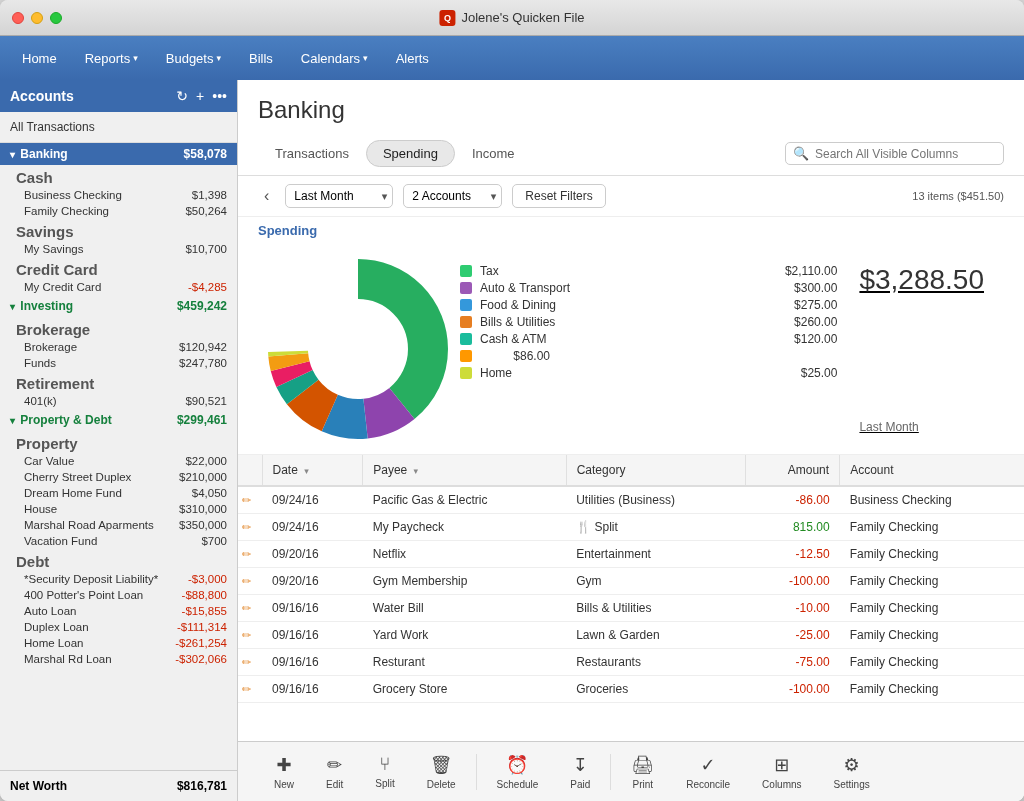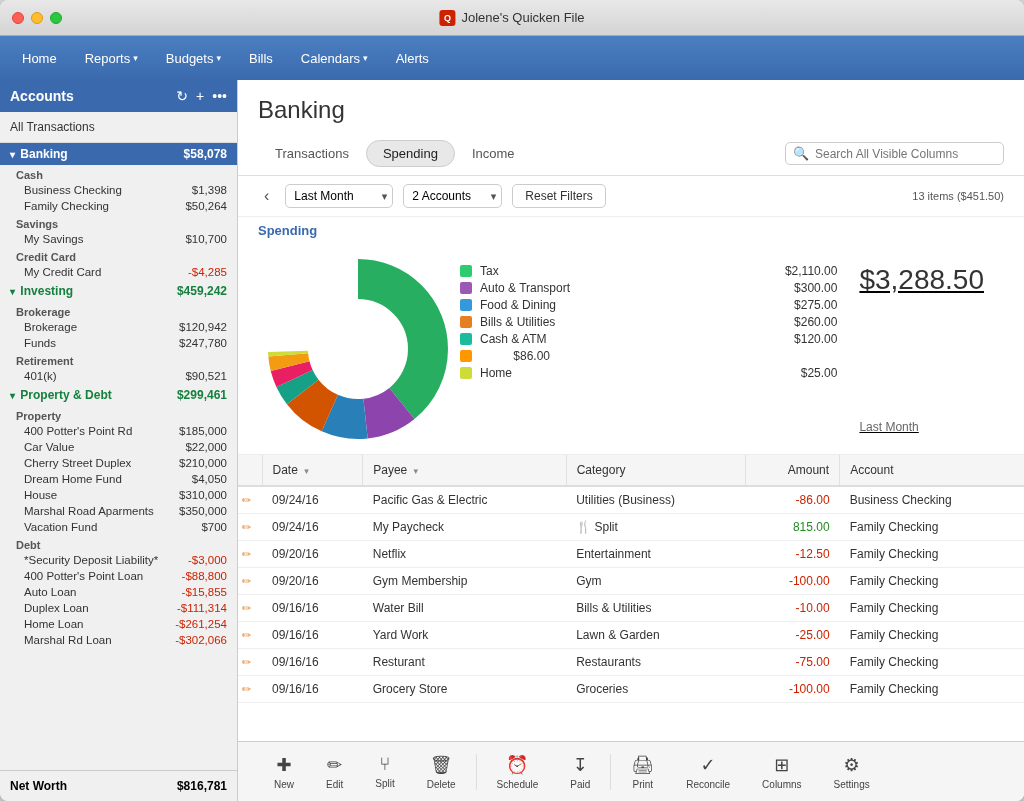--- a/index.html
+++ b/index.html
@@ -28,21 +28,21 @@
     
     .sidebar { width: 238px; background: #f0f0f0; border-right: 1px solid #ccc; display: flex; flex-direction: column; overflow-y: auto; }
     .sidebar-header { background: #3a6aad; color: white; padding: 8px 10px; display: flex; align-items: center; justify-content: space-between; }
     .sidebar-header-title { font-size: 14px; font-weight: 600; }
     .sidebar-header-icons { display: flex; gap: 8px; color: white; font-size: 14px; }
     .sidebar-all-transactions { padding: 8px 10px; font-size: 12px; color: #333; font-weight: 500; border-bottom: 1px solid #ddd; cursor: pointer; }
     .sidebar-section { }
     .sidebar-group-header { padding: 4px 10px; font-size: 12px; font-weight: 700; color: #15803d; display: flex; justify-content: space-between; align-items: center; cursor: pointer; }
     .sidebar-group-header.selected { background: #3a6aad; color: white; }
     .sidebar-group-header .toggle { font-size: 10px; margin-right: 2px; }
-    .sidebar-sub-header { padding: 4px 16px 1px; font-size: 11px; font-weight: 700; color: #555; }
+    .sidebar-sub-header { padding: 4px 16px 1px; font-size: 15px; font-weight: 700; color: #555; }
     .sidebar-item { padding: 2px 10px 2px 24px; display: flex; justify-content: space-between; align-items: center; cursor: pointer; font-size: 11.5px; color: #333; }
     .sidebar-item .amt { color: #333; }
     .sidebar-item .amt.negative { color: #cc2200; }
     .sidebar-footer { padding: 8px 10px; border-top: 1px solid #ccc; display: flex; justify-content: space-between; margin-top: auto; }
     .sidebar-footer .label { font-weight: 600; font-size: 12px; }
     .sidebar-footer .value { font-weight: 600; font-size: 12px; }
 
     
     .content { flex: 1; display: flex; flex-direction: column; background: white; overflow: hidden; }
     .content-header { padding: 16px 20px 8px; }
@@ -184,24 +184,20 @@
         </div>
       </div>
 
       <div class="sidebar-section">
         <div class="sidebar-group-header">
           <span><span class="toggle">▾</span> Property &amp; Debt</span>
           <span>$299,461</span>
         </div>
         <div class="sidebar-sub-header">Property</div>
         <div class="sidebar-item">
-          <span>400 Potter's Point Rd</span>
-            <span class="amt">$185,000</span>
-        </div>
-        <div class="sidebar-item">
           <span>Car Value</span>
             <span class="amt">$22,000</span>
         </div>
         <div class="sidebar-item">
           <span>Cherry Street Duplex</span>
             <span class="amt">$210,000</span>
         </div>
         <div class="sidebar-item">
           <span>Dream Home Fund</span>
             <span class="amt">$4,050</span>

